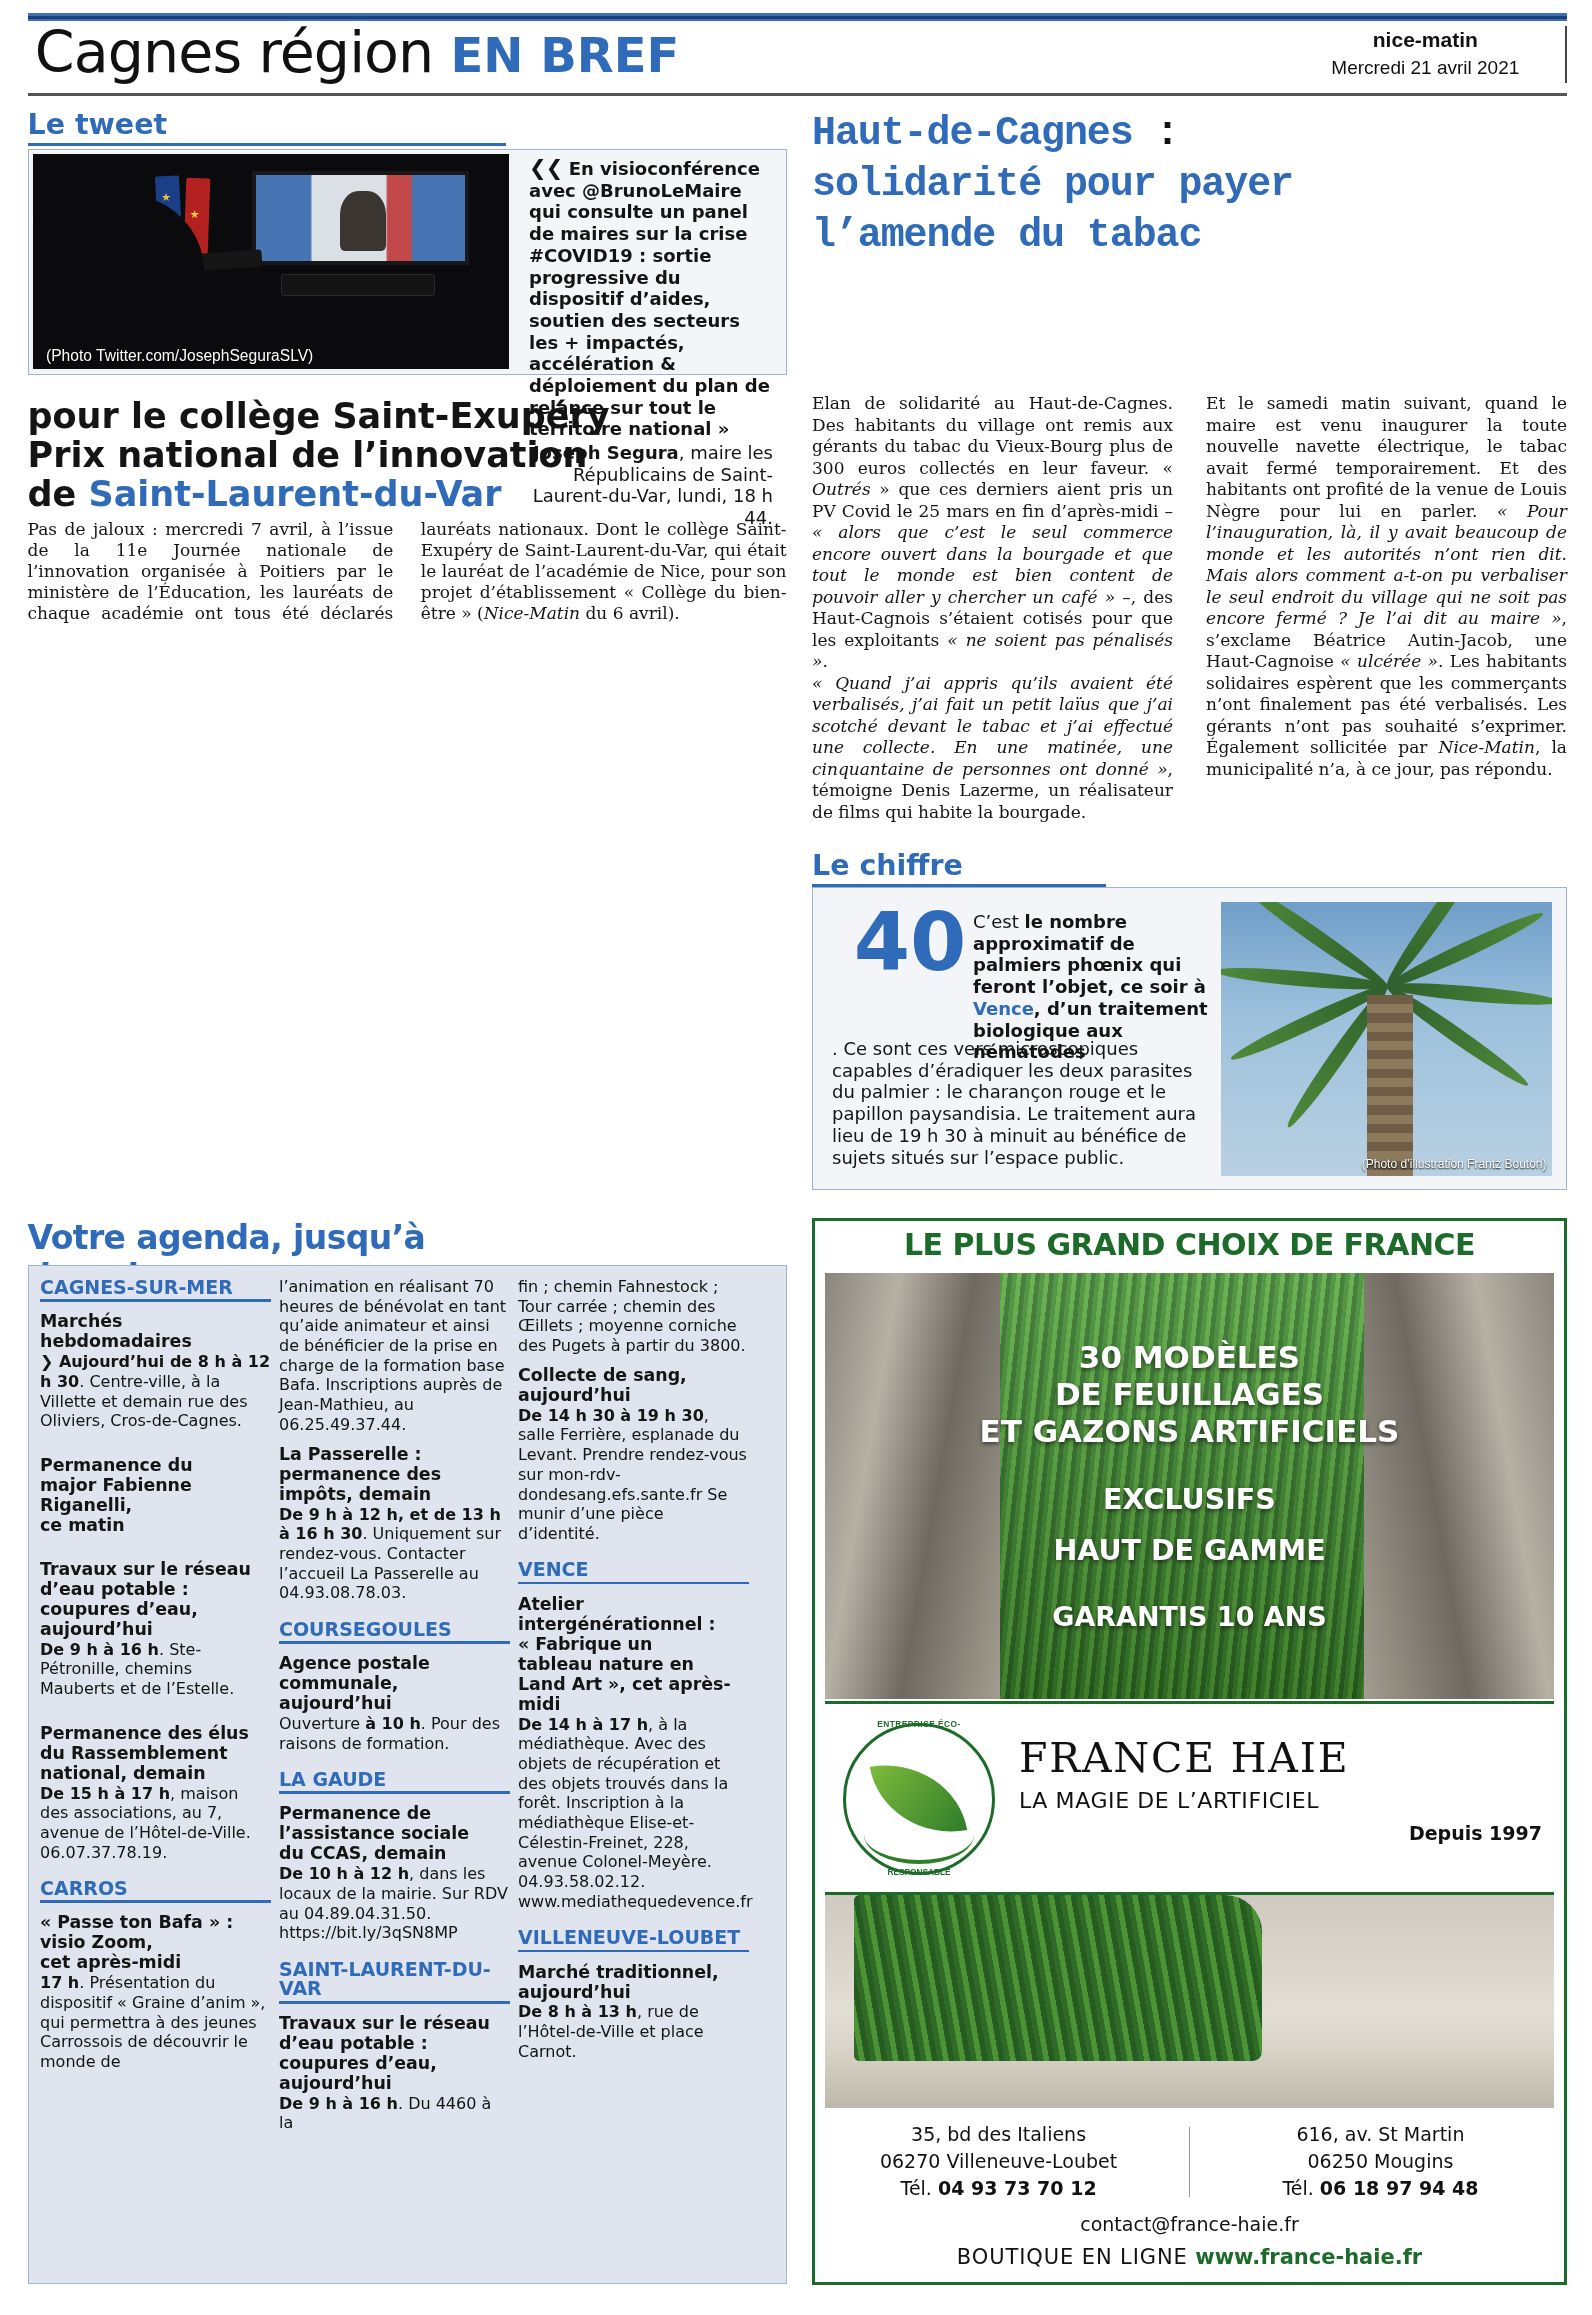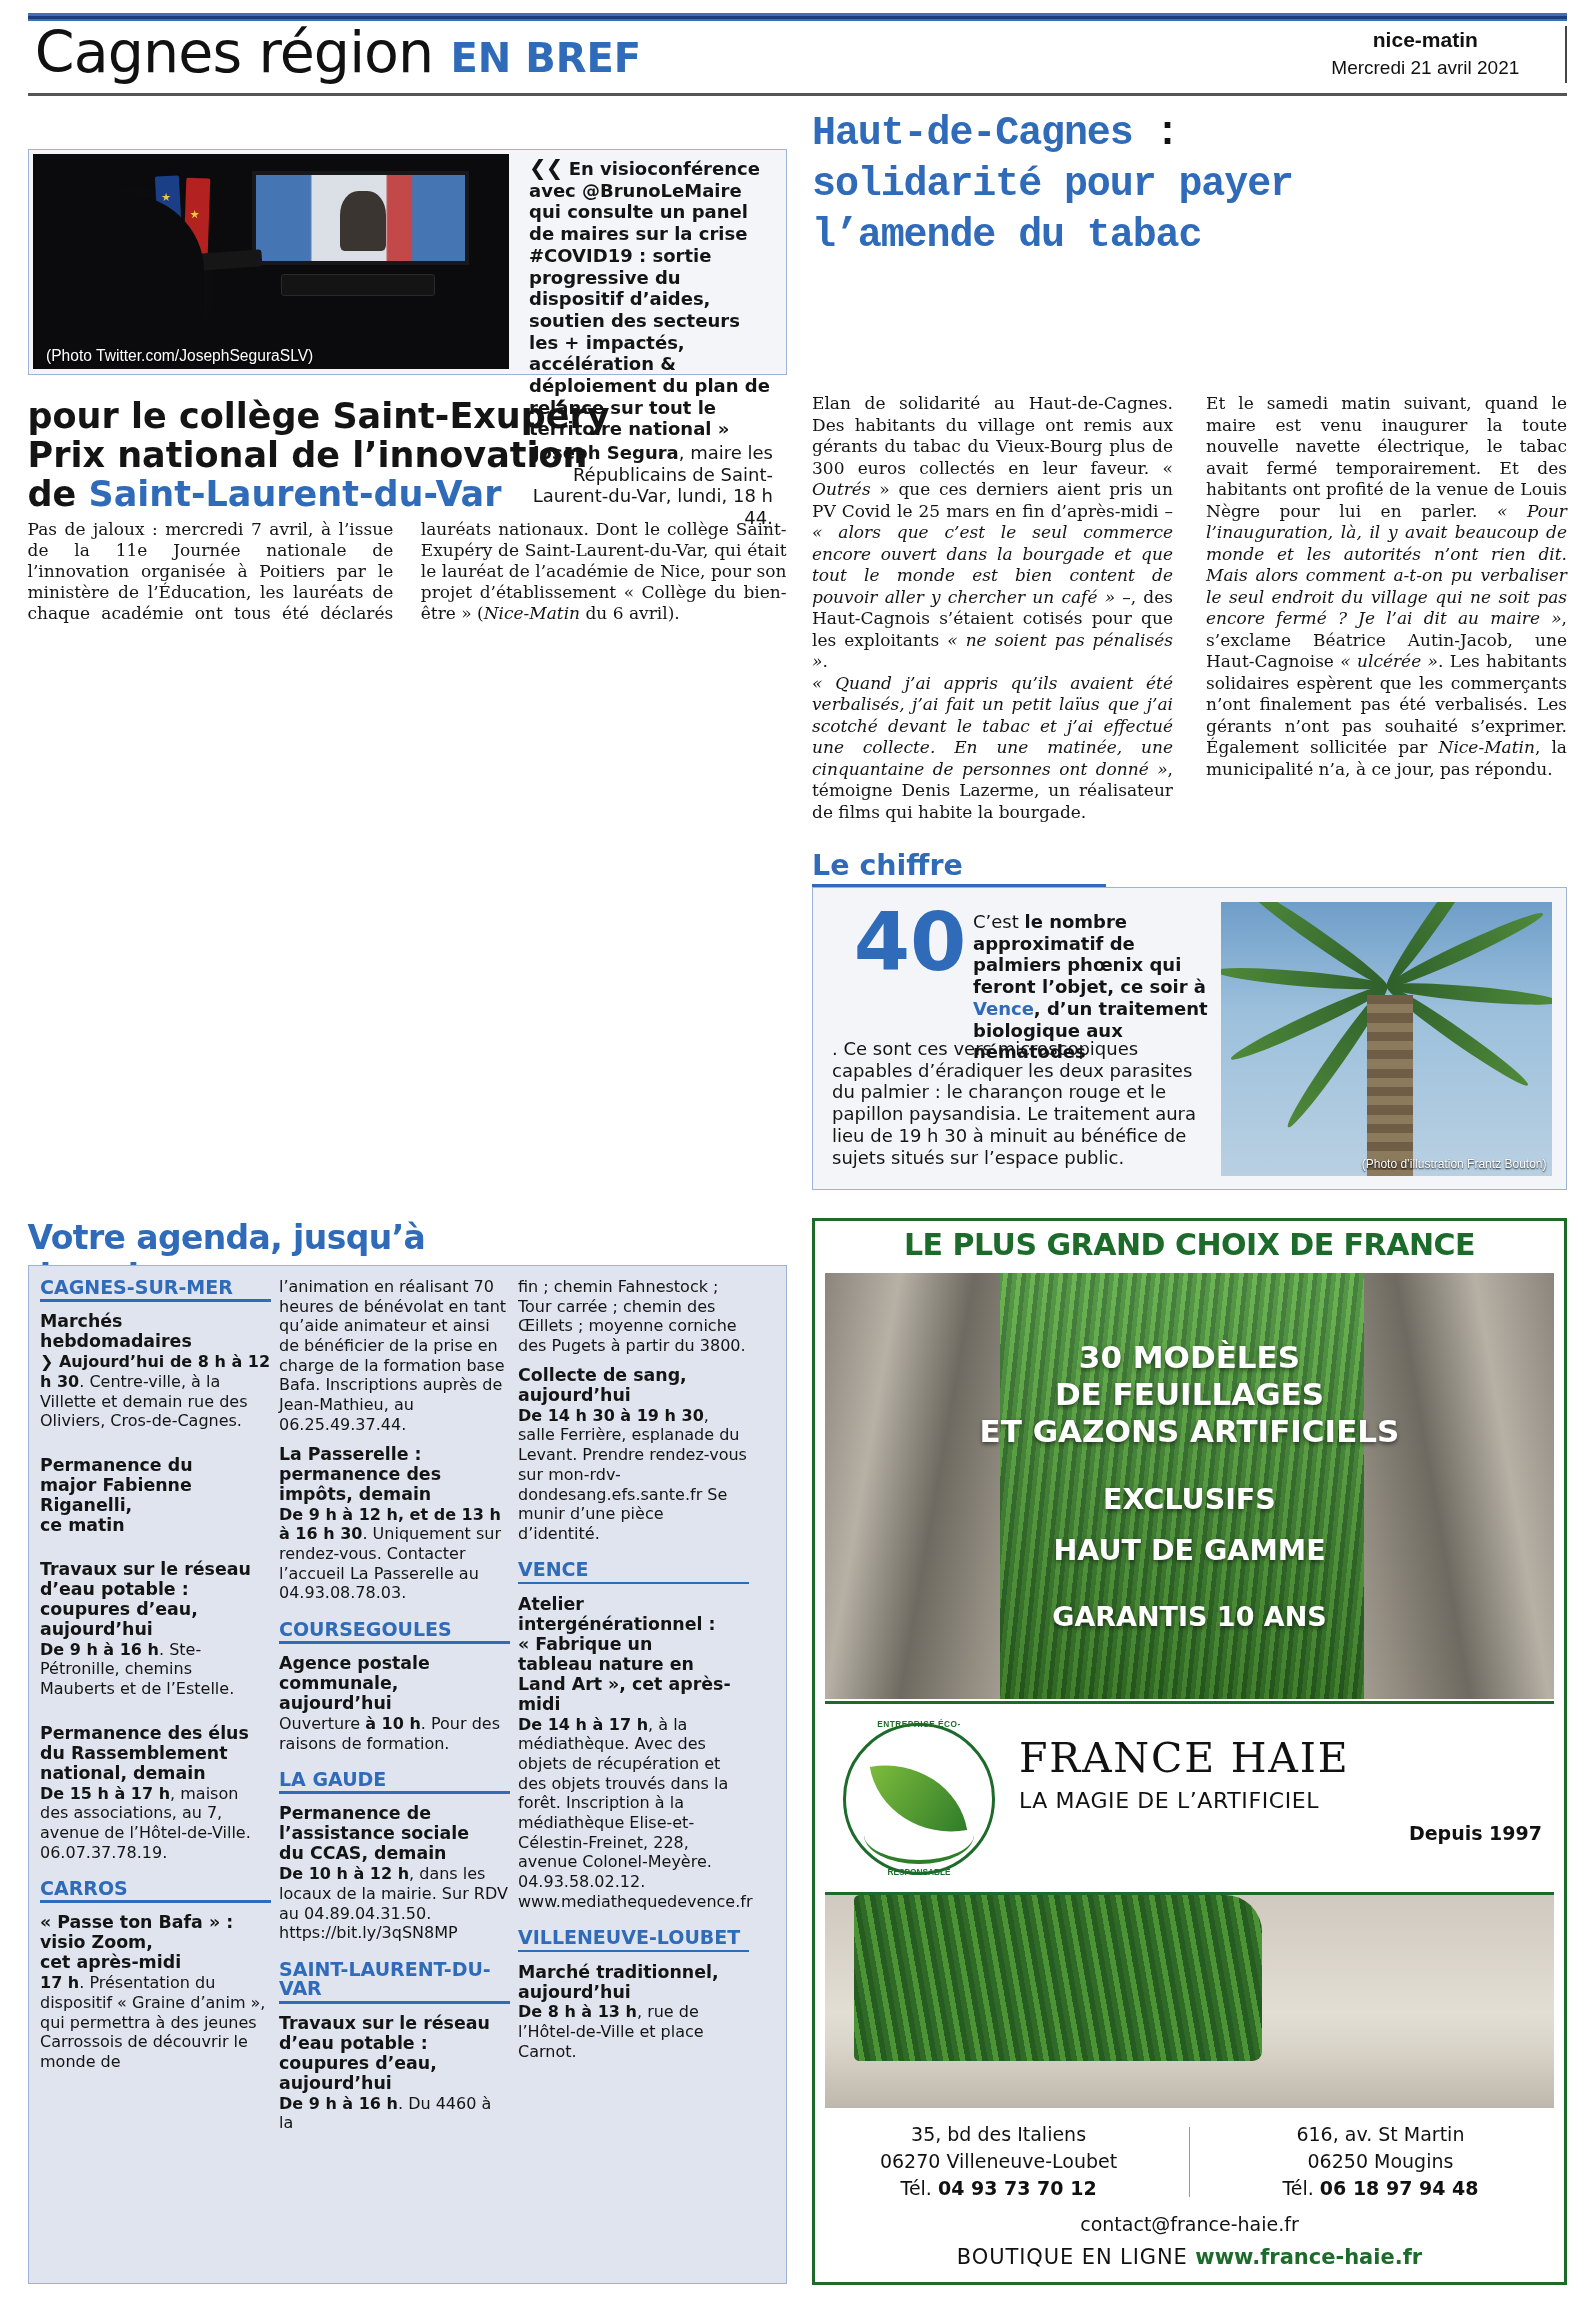--- a/index.html
+++ b/index.html
@@ -10,21 +10,21 @@
     -webkit-font-smoothing:antialiased;
   }
   .page{position:relative;width:1592px;height:2316px;overflow:hidden;}
 
   
   .masthead-rule{position:absolute;left:27.5px;top:13px;width:1539px;height:8.3px;background:#3f6fb5;}
   .masthead-rule .inner{position:absolute;left:0;top:2.8px;width:100%;height:2.8px;background:#1a3f7a;}
   .masthead{position:absolute;left:27.5px;top:27.5px;width:1539px;height:57px;}
   .mh-title{position:absolute;left:7.3px;top:-3.7px;font-size:57px;font-weight:400;letter-spacing:-0.9px;
             font-family:"DejaVu Sans", sans-serif;color:#111;line-height:57px;}
-  .mh-bref{color:#2f6bb8;font-weight:bold;font-size:40px;letter-spacing:0px;}
+  .mh-bref{color:#2f6bb8;font-weight:bold;font-size:48px;letter-spacing:0px;}
   .mh-right{position:absolute;right:3.7px;top:0px;width:275px;text-align:center;}
   .mh-brand{font-weight:bold;font-size:21px;color:#111;letter-spacing:0px;}
   .mh-date{font-size:19px;color:#111;margin-top:5.5px;}
   .mh-vrule{position:absolute;right:0px;top:-1.8px;width:1.8px;height:57px;background:#444;}
   .head-rule{position:absolute;left:27.5px;top:93px;width:1539px;height:2.8px;background:#555;}
 
   
   .tweet-head{position:absolute;left:27.5px;top:108px;width:478px;}
   .tweet-head .t{font-family:"DejaVu Sans",sans-serif;font-weight:bold;color:#2f6bb8;font-size:28.5px;}
   .tweet-head .r{margin-top:1.8px;height:2.8px;background:#2f6bb8;width:478px;}
@@ -194,20 +194,24 @@
       <span class="mh-bref">EN BREF</span>
     </div>
     <div class="mh-right">
       <div class="mh-brand">nice-matin</div>
       <div class="mh-date">Mercredi 21 avril 2021</div>
     </div>
     <div class="mh-vrule"></div>
   </div>
   <div class="head-rule"></div>
 
+  <div class="tweet-head">
+    <div class="t">Le tweet</div>
+    <div class="r"></div>
+  </div>
   <div class="tweet-box"></div>
   <div class="tweet-photo">
     <div class="tw-grad"></div>
     <div class="tw-laptop"></div>
     <div class="tw-flagA"></div>
       <div class="tw-star" style="left:27%;top:18%"></div>
     <div class="tw-flagB"></div>
       <div class="tw-star" style="left:33%;top:26%"></div>
     <div class="tw-screen">
         <div class="blue"></div>

